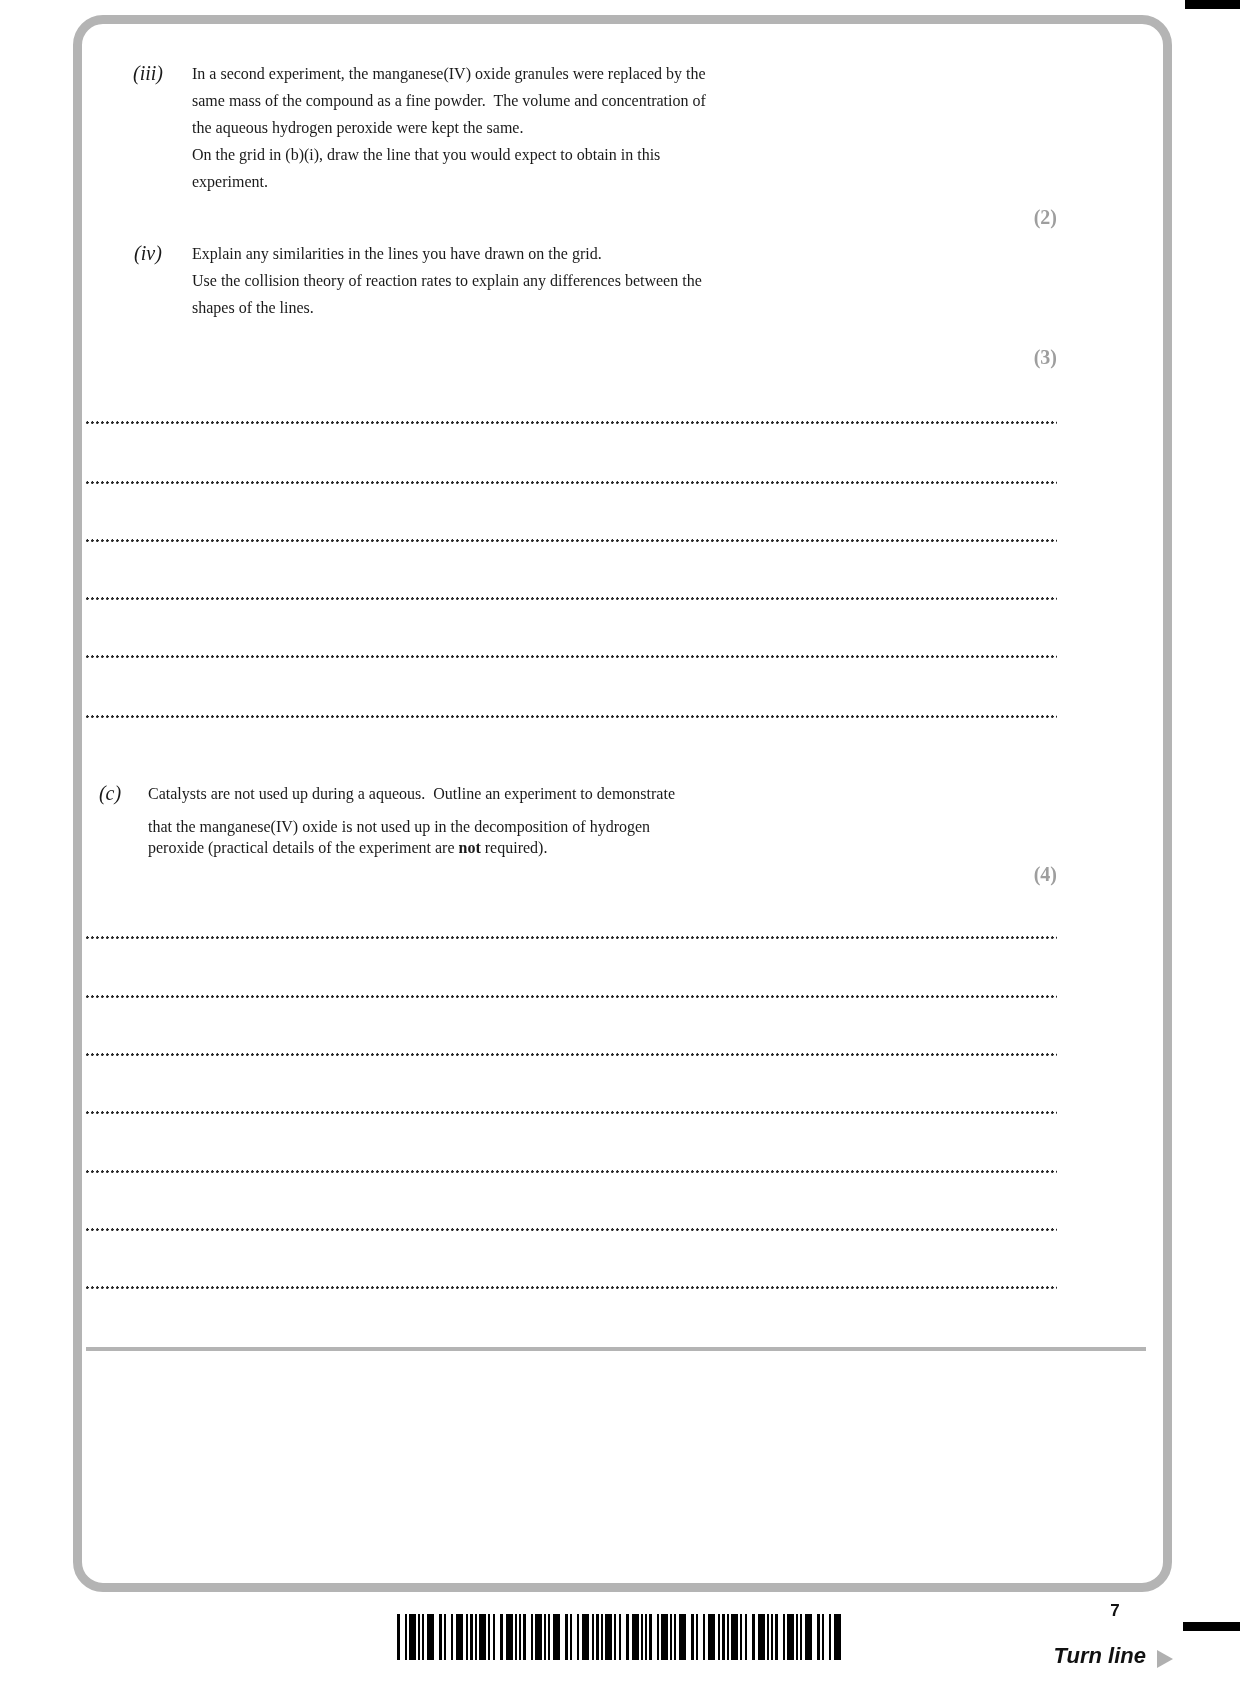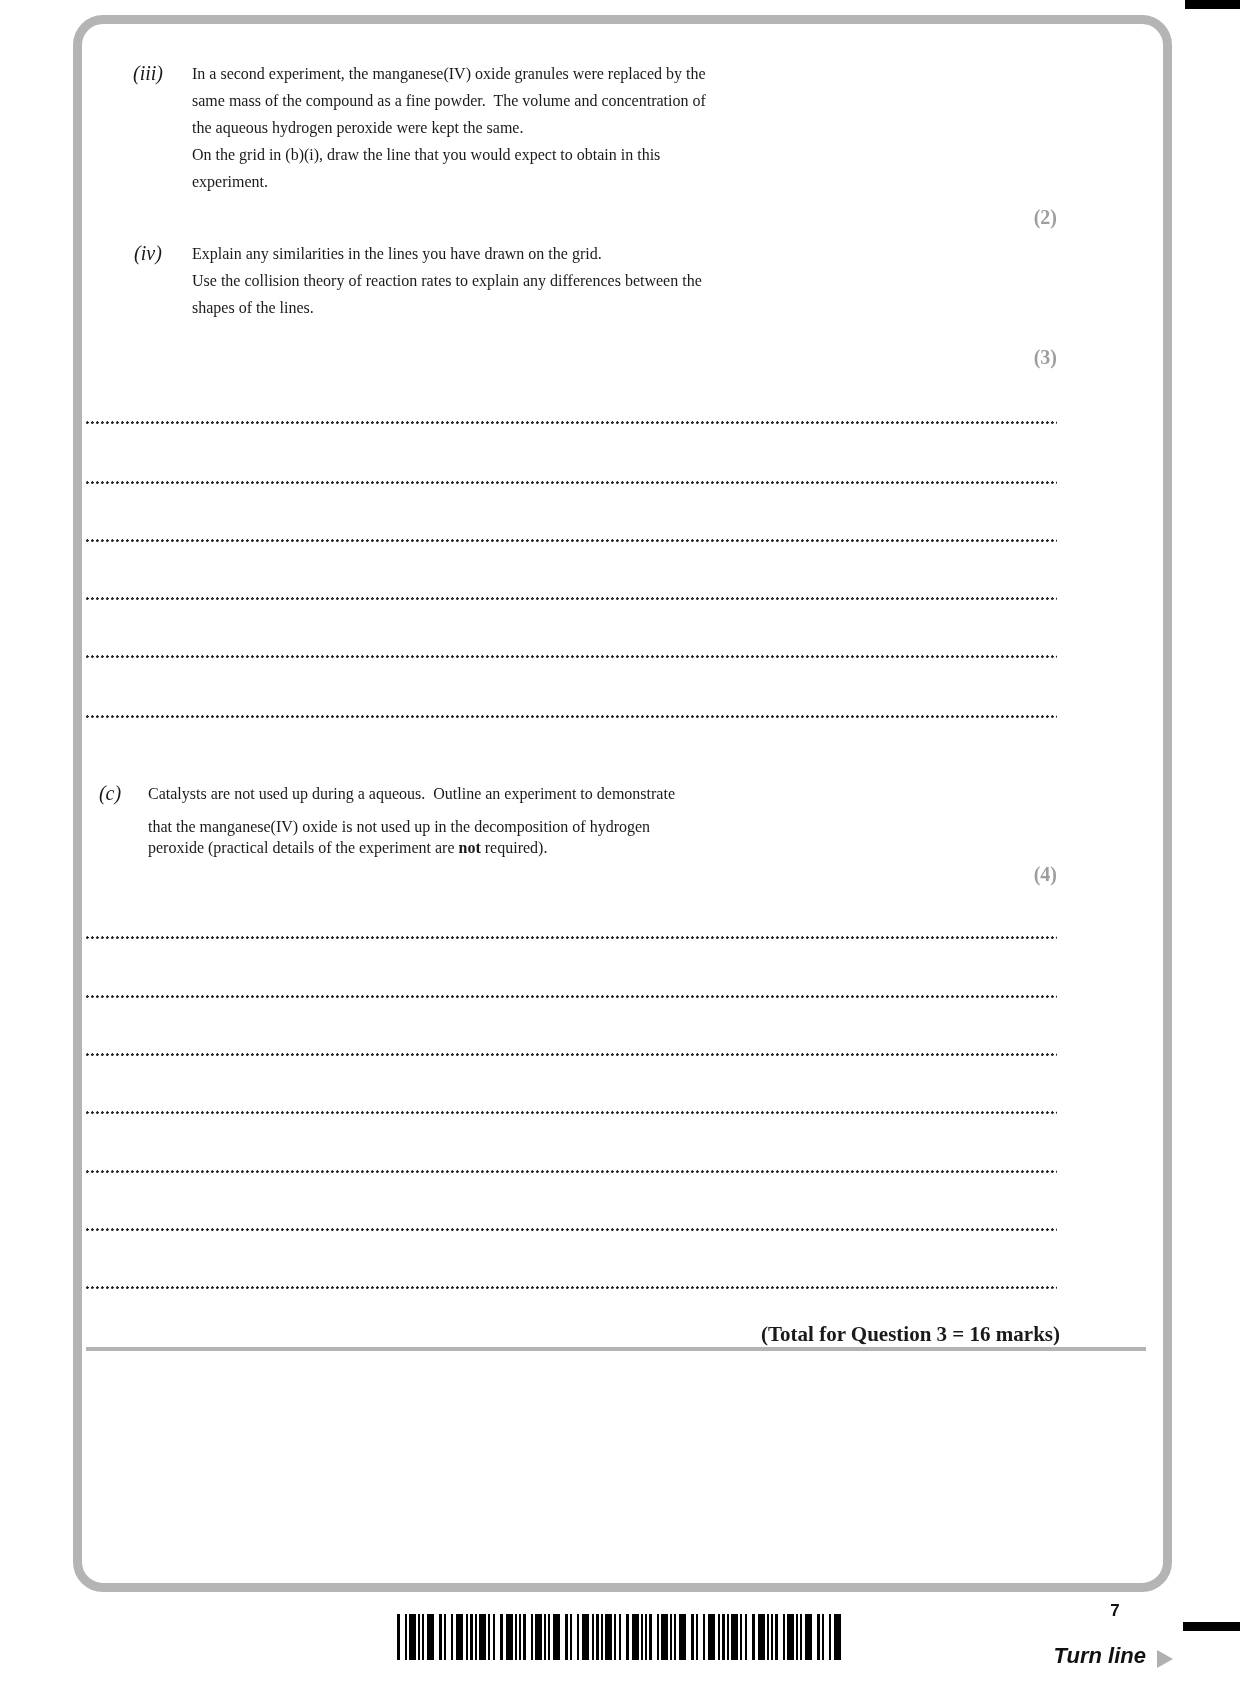--- a/index.html
+++ b/index.html
@@ -178,21 +178,20 @@
   <div>
     <div class="answer-line" style="top:936px;"></div>
     <div class="answer-line" style="top:995px;"></div>
     <div class="answer-line" style="top:1053px;"></div>
     <div class="answer-line" style="top:1111px;"></div>
     <div class="answer-line" style="top:1170px;"></div>
     <div class="answer-line" style="top:1228px;"></div>
     <div class="answer-line" style="top:1286px;"></div>
   </div>
 
-  <div class="total-line">(Total for Question 3 = 16 marks)</div>
   <div class="total-rule"></div>
 
   <div class="page-number">7</div>
 
   <div class="barcode">
     <span class="bars"><span style="width:3px;margin-right:5px"></span><span style="width:2px;margin-right:2px"></span><span style="width:7px;margin-right:2px"></span><span style="width:2px;margin-right:2px"></span><span style="width:2px;margin-right:3px"></span><span style="width:7px;margin-right:5px"></span><span style="width:3px;margin-right:2px"></span><span style="width:2px;margin-right:5px"></span><span style="width:2px;margin-right:3px"></span><span style="width:7px;margin-right:3px"></span><span style="width:2px;margin-right:2px"></span><span style="width:3px;margin-right:2px"></span><span style="width:2px;margin-right:2px"></span><span style="width:7px;margin-right:2px"></span><span style="width:2px;margin-right:3px"></span><span style="width:2px;margin-right:5px"></span><span style="width:3px;margin-right:3px"></span><span style="width:7px;margin-right:2px"></span><span style="width:2px;margin-right:2px"></span><span style="width:2px;margin-right:2px"></span><span style="width:3px;margin-right:5px"></span><span style="width:2px;margin-right:2px"></span><span style="width:7px;margin-right:2px"></span><span style="width:2px;margin-right:2px"></span><span style="width:2px;margin-right:3px"></span><span style="width:7px;margin-right:5px"></span><span style="width:3px;margin-right:2px"></span><span style="width:2px;margin-right:5px"></span><span style="width:2px;margin-right:3px"></span><span style="width:7px;margin-right:3px"></span><span style="width:2px;margin-right:2px"></span><span style="width:3px;margin-right:2px"></span><span style="width:2px;margin-right:2px"></span><span style="width:7px;margin-right:2px"></span><span style="width:2px;margin-right:3px"></span><span style="width:2px;margin-right:5px"></span><span style="width:3px;margin-right:3px"></span><span style="width:7px;margin-right:2px"></span><span style="width:2px;margin-right:2px"></span><span style="width:2px;margin-right:2px"></span><span style="width:3px;margin-right:5px"></span><span style="width:2px;margin-right:2px"></span><span style="width:7px;margin-right:2px"></span><span style="width:2px;margin-right:2px"></span><span style="width:2px;margin-right:3px"></span><span style="width:7px;margin-right:5px"></span><span style="width:3px;margin-right:2px"></span><span style="width:2px;margin-right:5px"></span><span style="width:2px;margin-right:3px"></span><span style="width:7px;margin-right:3px"></span><span style="width:2px;margin-right:2px"></span><span style="width:3px;margin-right:2px"></span><span style="width:2px;margin-right:2px"></span><span style="width:7px;margin-right:2px"></span><span style="width:2px;margin-right:3px"></span><span style="width:2px;margin-right:5px"></span><span style="width:3px;margin-right:3px"></span><span style="width:7px;margin-right:2px"></span><span style="width:2px;margin-right:2px"></span><span style="width:2px;margin-right:2px"></span><span style="width:3px;margin-right:5px"></span><span style="width:2px;margin-right:2px"></span><span style="width:7px;margin-right:2px"></span><span style="width:2px;margin-right:2px"></span><span style="width:2px;margin-right:3px"></span><span style="width:7px;margin-right:5px"></span><span style="width:3px;margin-right:2px"></span><span style="width:2px;margin-right:5px"></span><span style="width:2px;margin-right:3px"></span><span style="width:7px;margin-right:3px"></span></span>
   </div>
 
   <div class="turn-over">Turn line</div>
   <div class="turn-arrow"></div>

